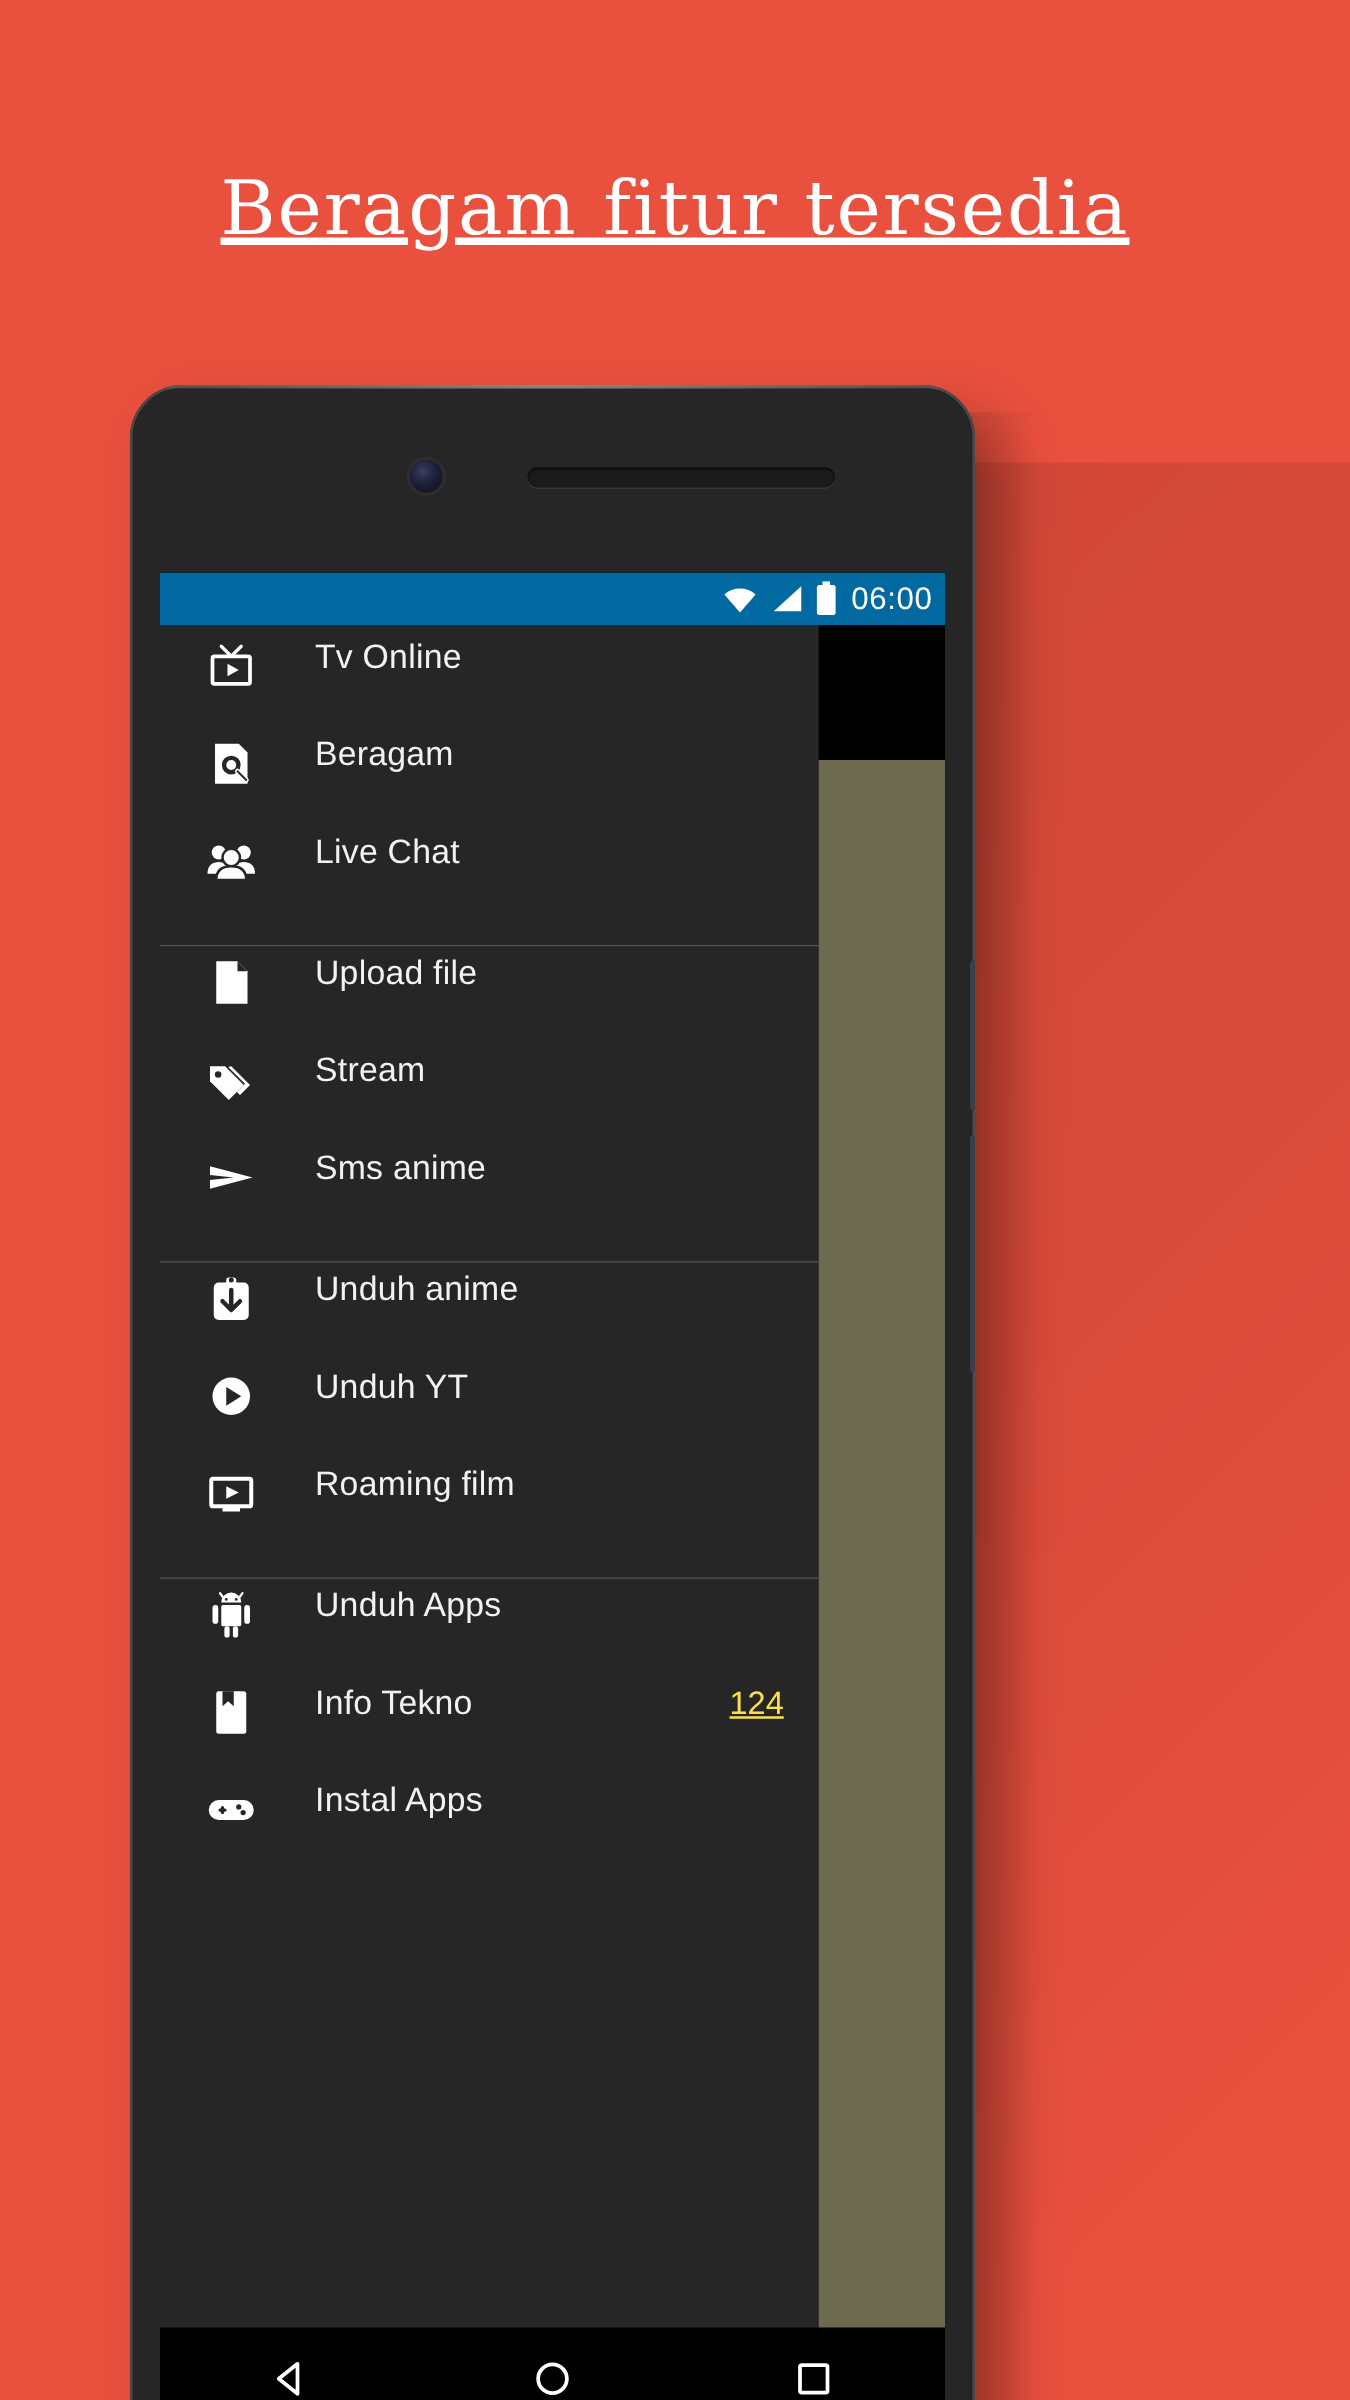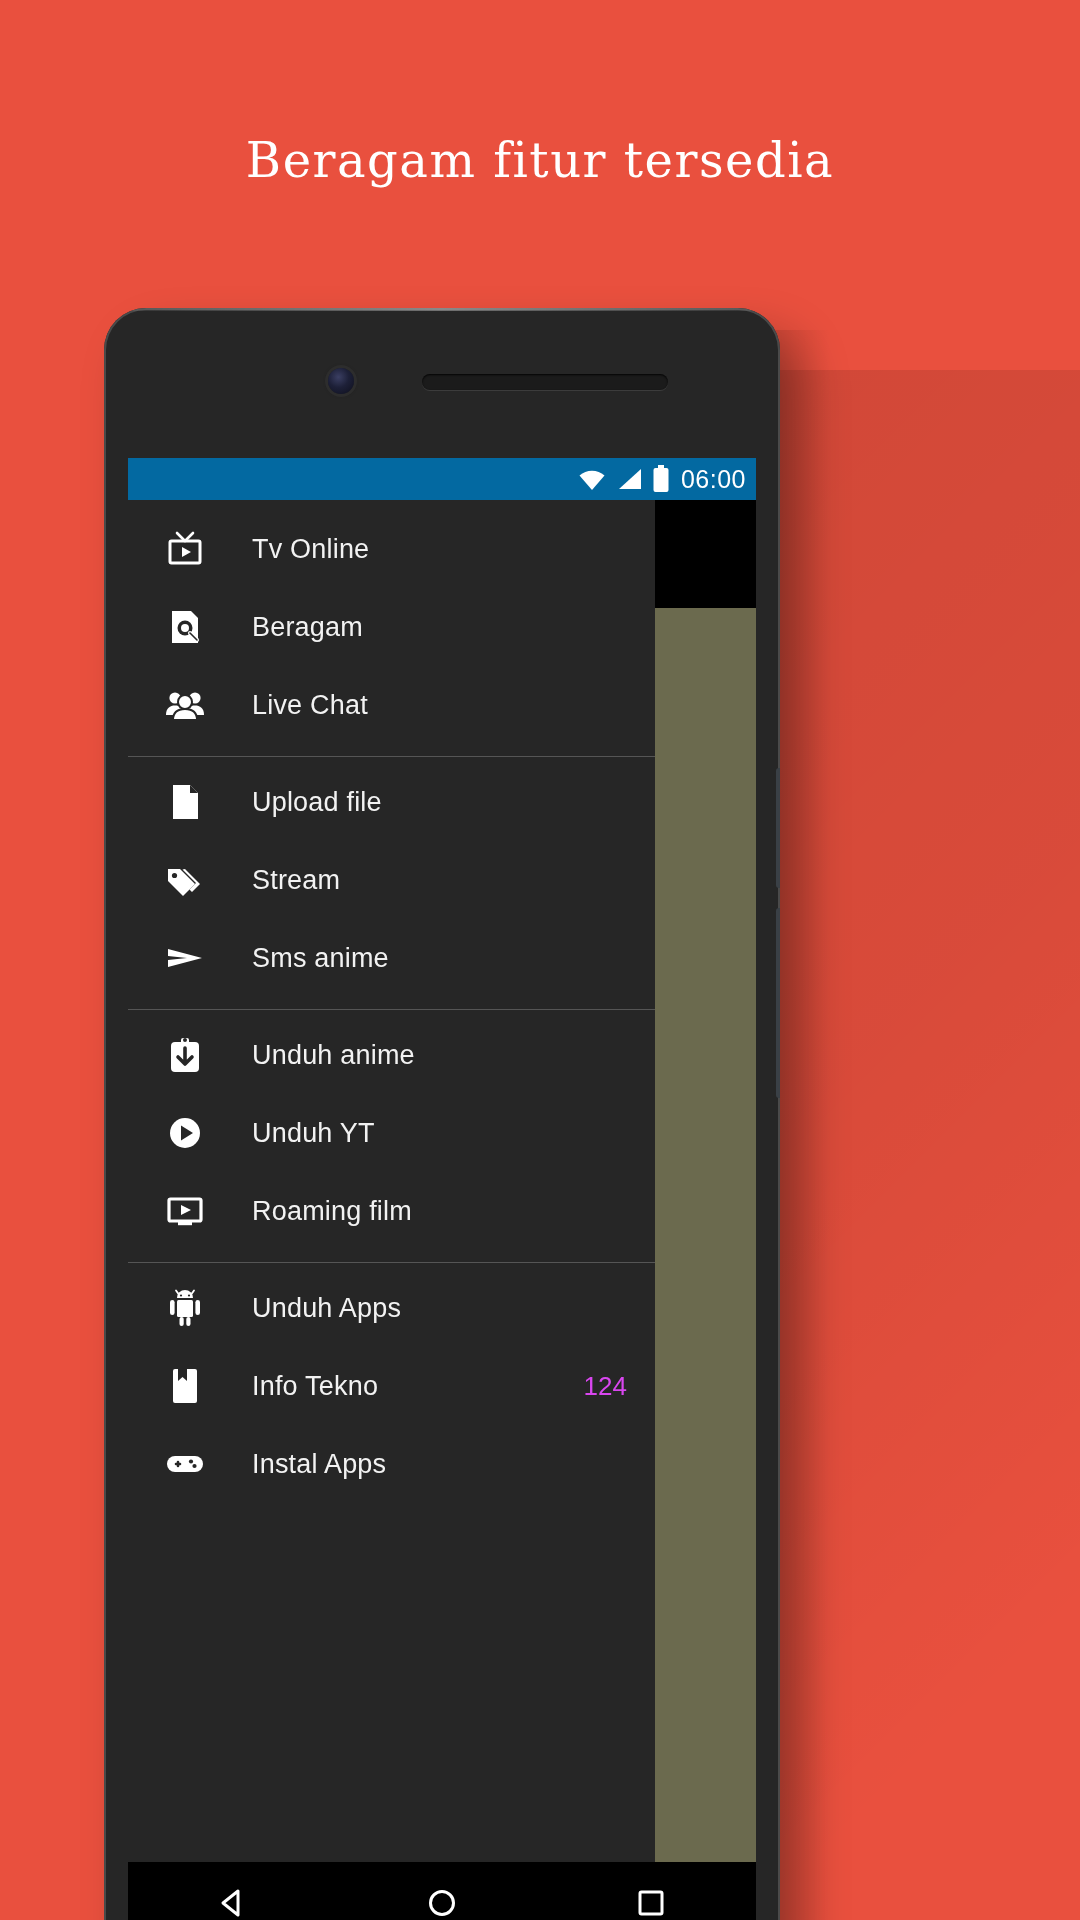--- a/index.html
+++ b/index.html
@@ -26,24 +26,25 @@
     position:absolute; left:760px; top:330px; width:70px; height:1590px;
     background:linear-gradient(90deg, rgba(0,0,0,0.13), rgba(0,0,0,0));
   }
 
   
   .headline {
     position:absolute; left:0; right:0; top:132px;
     text-align:center;
     color:#ffffff;
     font-family:"DejaVu Serif", "Liberation Serif", serif;
-    font-size:48px;
+    font-size:60px;
     font-weight:400;
     letter-spacing:1.5px;
     white-space:nowrap;
+    text-decoration:underline;
   }
 
   
   .phone {
     position:absolute;
     left:104px; top:308px;
     width:676px; height:1640px;
     background:#262626;
     border-radius:42px 42px 0 0;
     box-shadow: 0 0 0 2px #4a4a4a inset, 24px 26px 46px rgba(0,0,0,0.28);
@@ -118,44 +119,45 @@
     left:0; top:42px; width:527px; bottom:0;
     background:#262626;
     overflow:hidden;
   }
   .drawer-scroll { padding-top:4px; }
 
   .menu-group { padding:6px 0; }
   .divider { height:1px; background:#555555; margin:6px 0 0 0; }
 
   .menu-item {
-    display:flex; align-items:center;
+    display:flex; align-items:flex-start;
     height:78px;
     padding:0 18px 0 34px;
     cursor:pointer;
   }
   .mi-icon {
     width:46px; height:46px;
     display:flex; align-items:center; justify-content:center;
     flex:0 0 46px;
   }
   .mi-icon svg { display:block; }
   .mi-label {
     margin-left:44px;
     color:#f2f2f2;
     font-size:27px;
     font-weight:400;
     letter-spacing:0.2px;
     white-space:nowrap;
   }
   .mi-badge {
     margin-left:auto;
-    color:#d946ef;
+    color:#fde047;
     font-size:26px;
     padding-right:10px;
+    text-decoration:underline;
   }
 
   
   .navbar {
     position:absolute; left:0; right:0; bottom:0; height:86px;
     background:#000;
     display:flex; align-items:center; justify-content:space-around;
   }
   .nav-btn { width:90px; height:86px; display:flex; align-items:center; justify-content:center; cursor:pointer; }
 </style>

